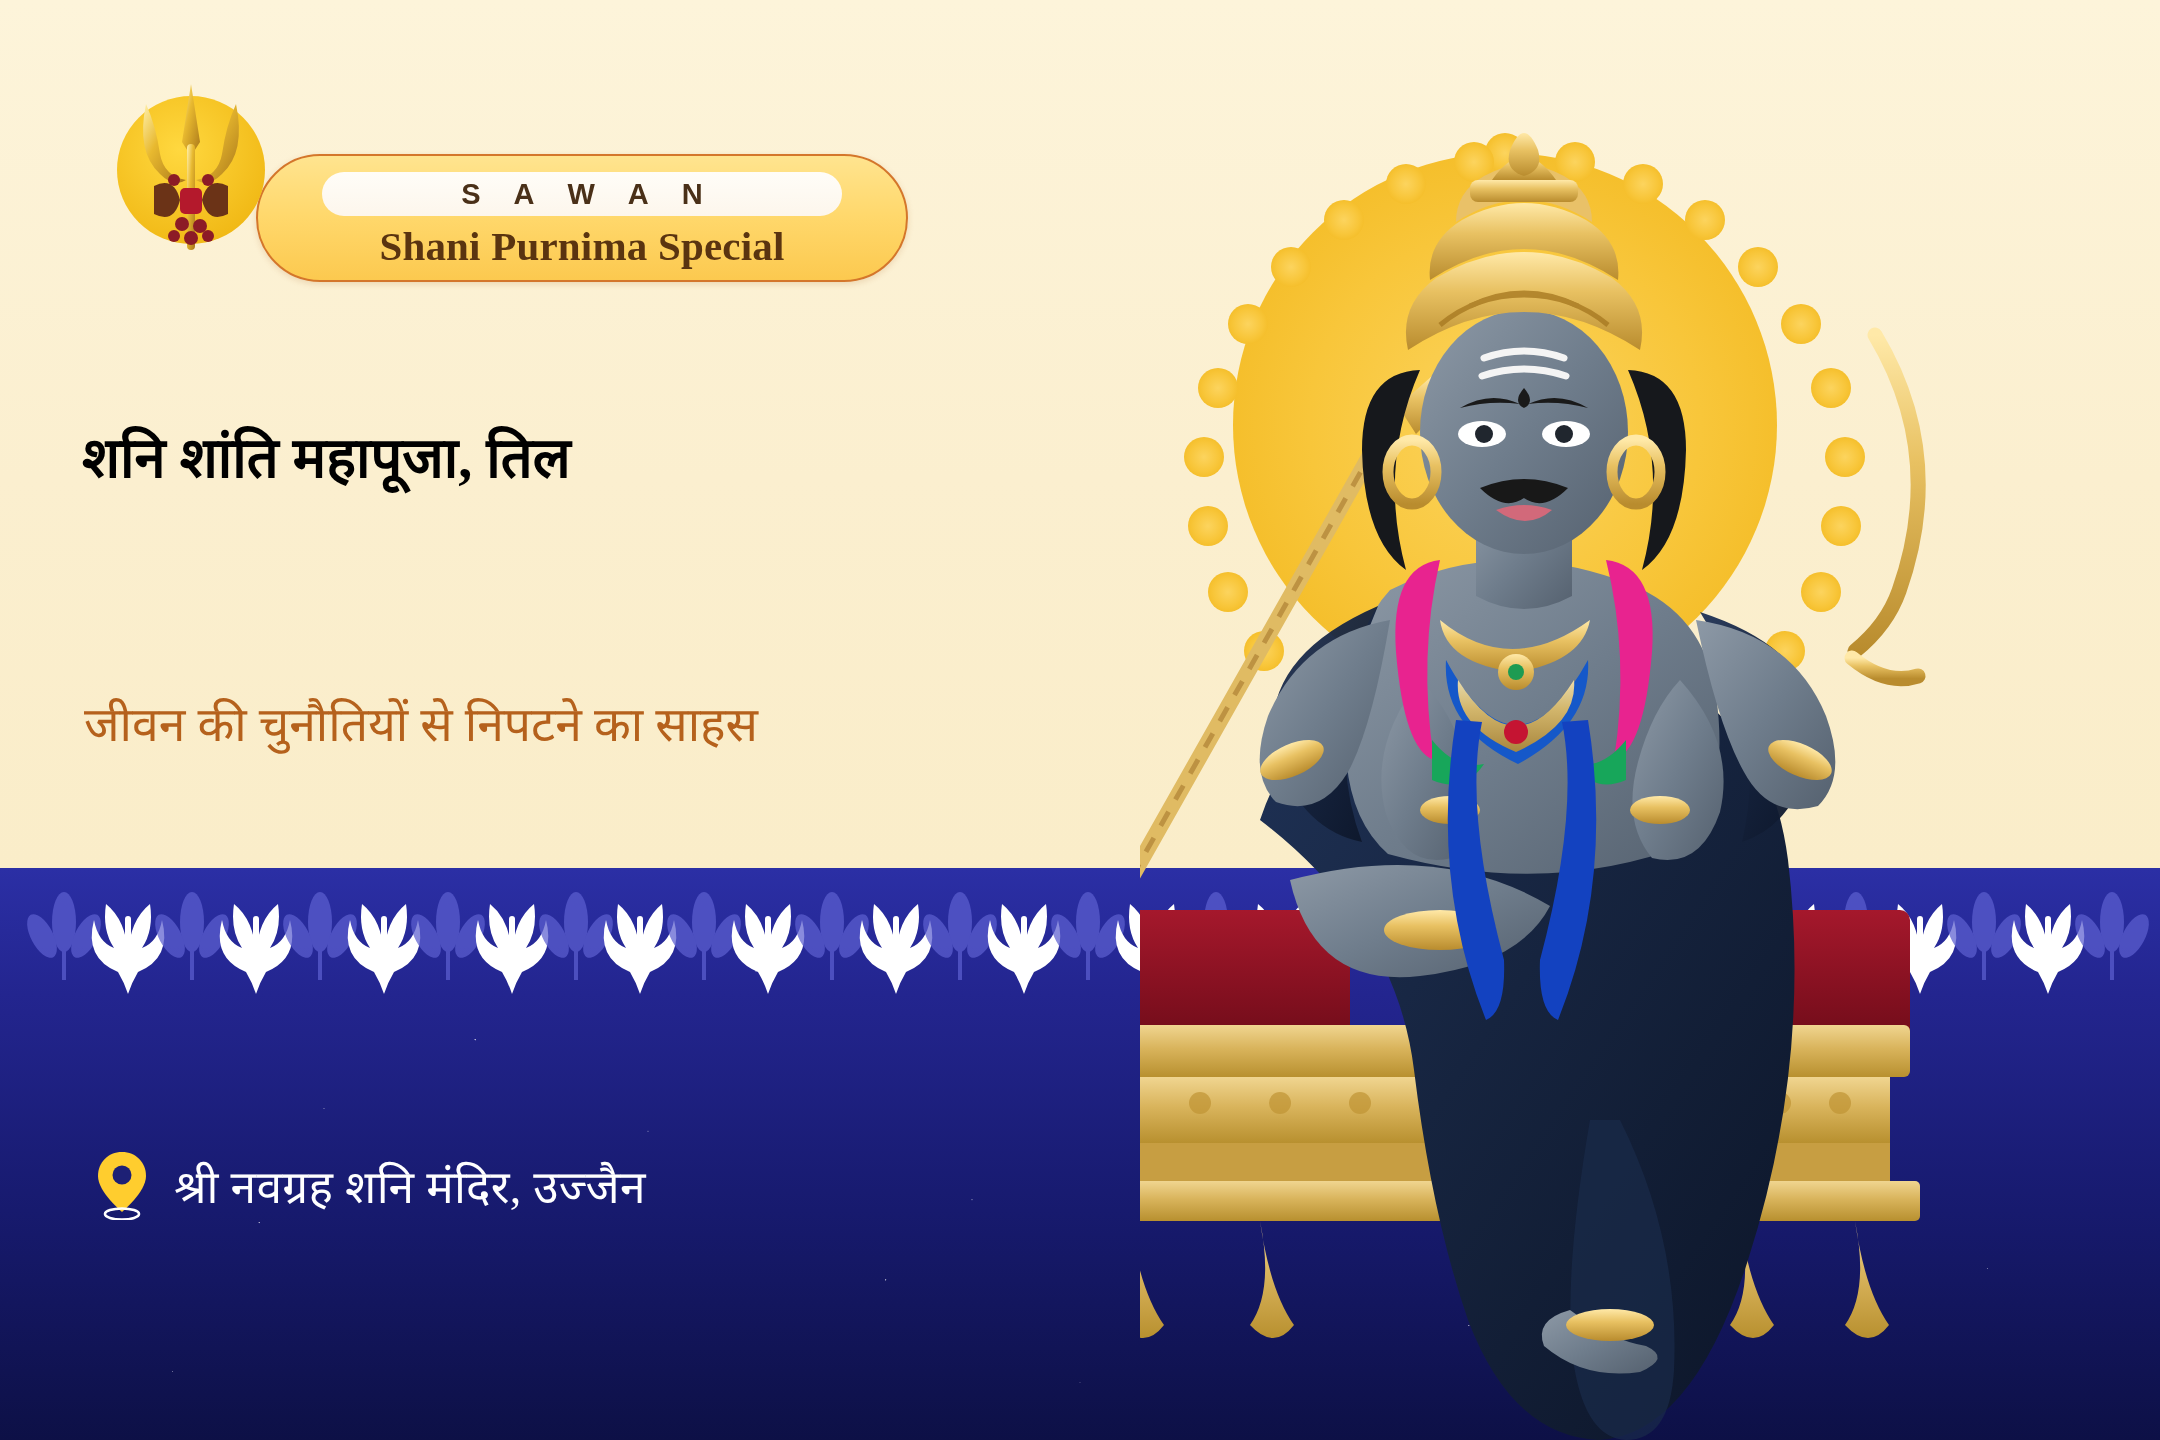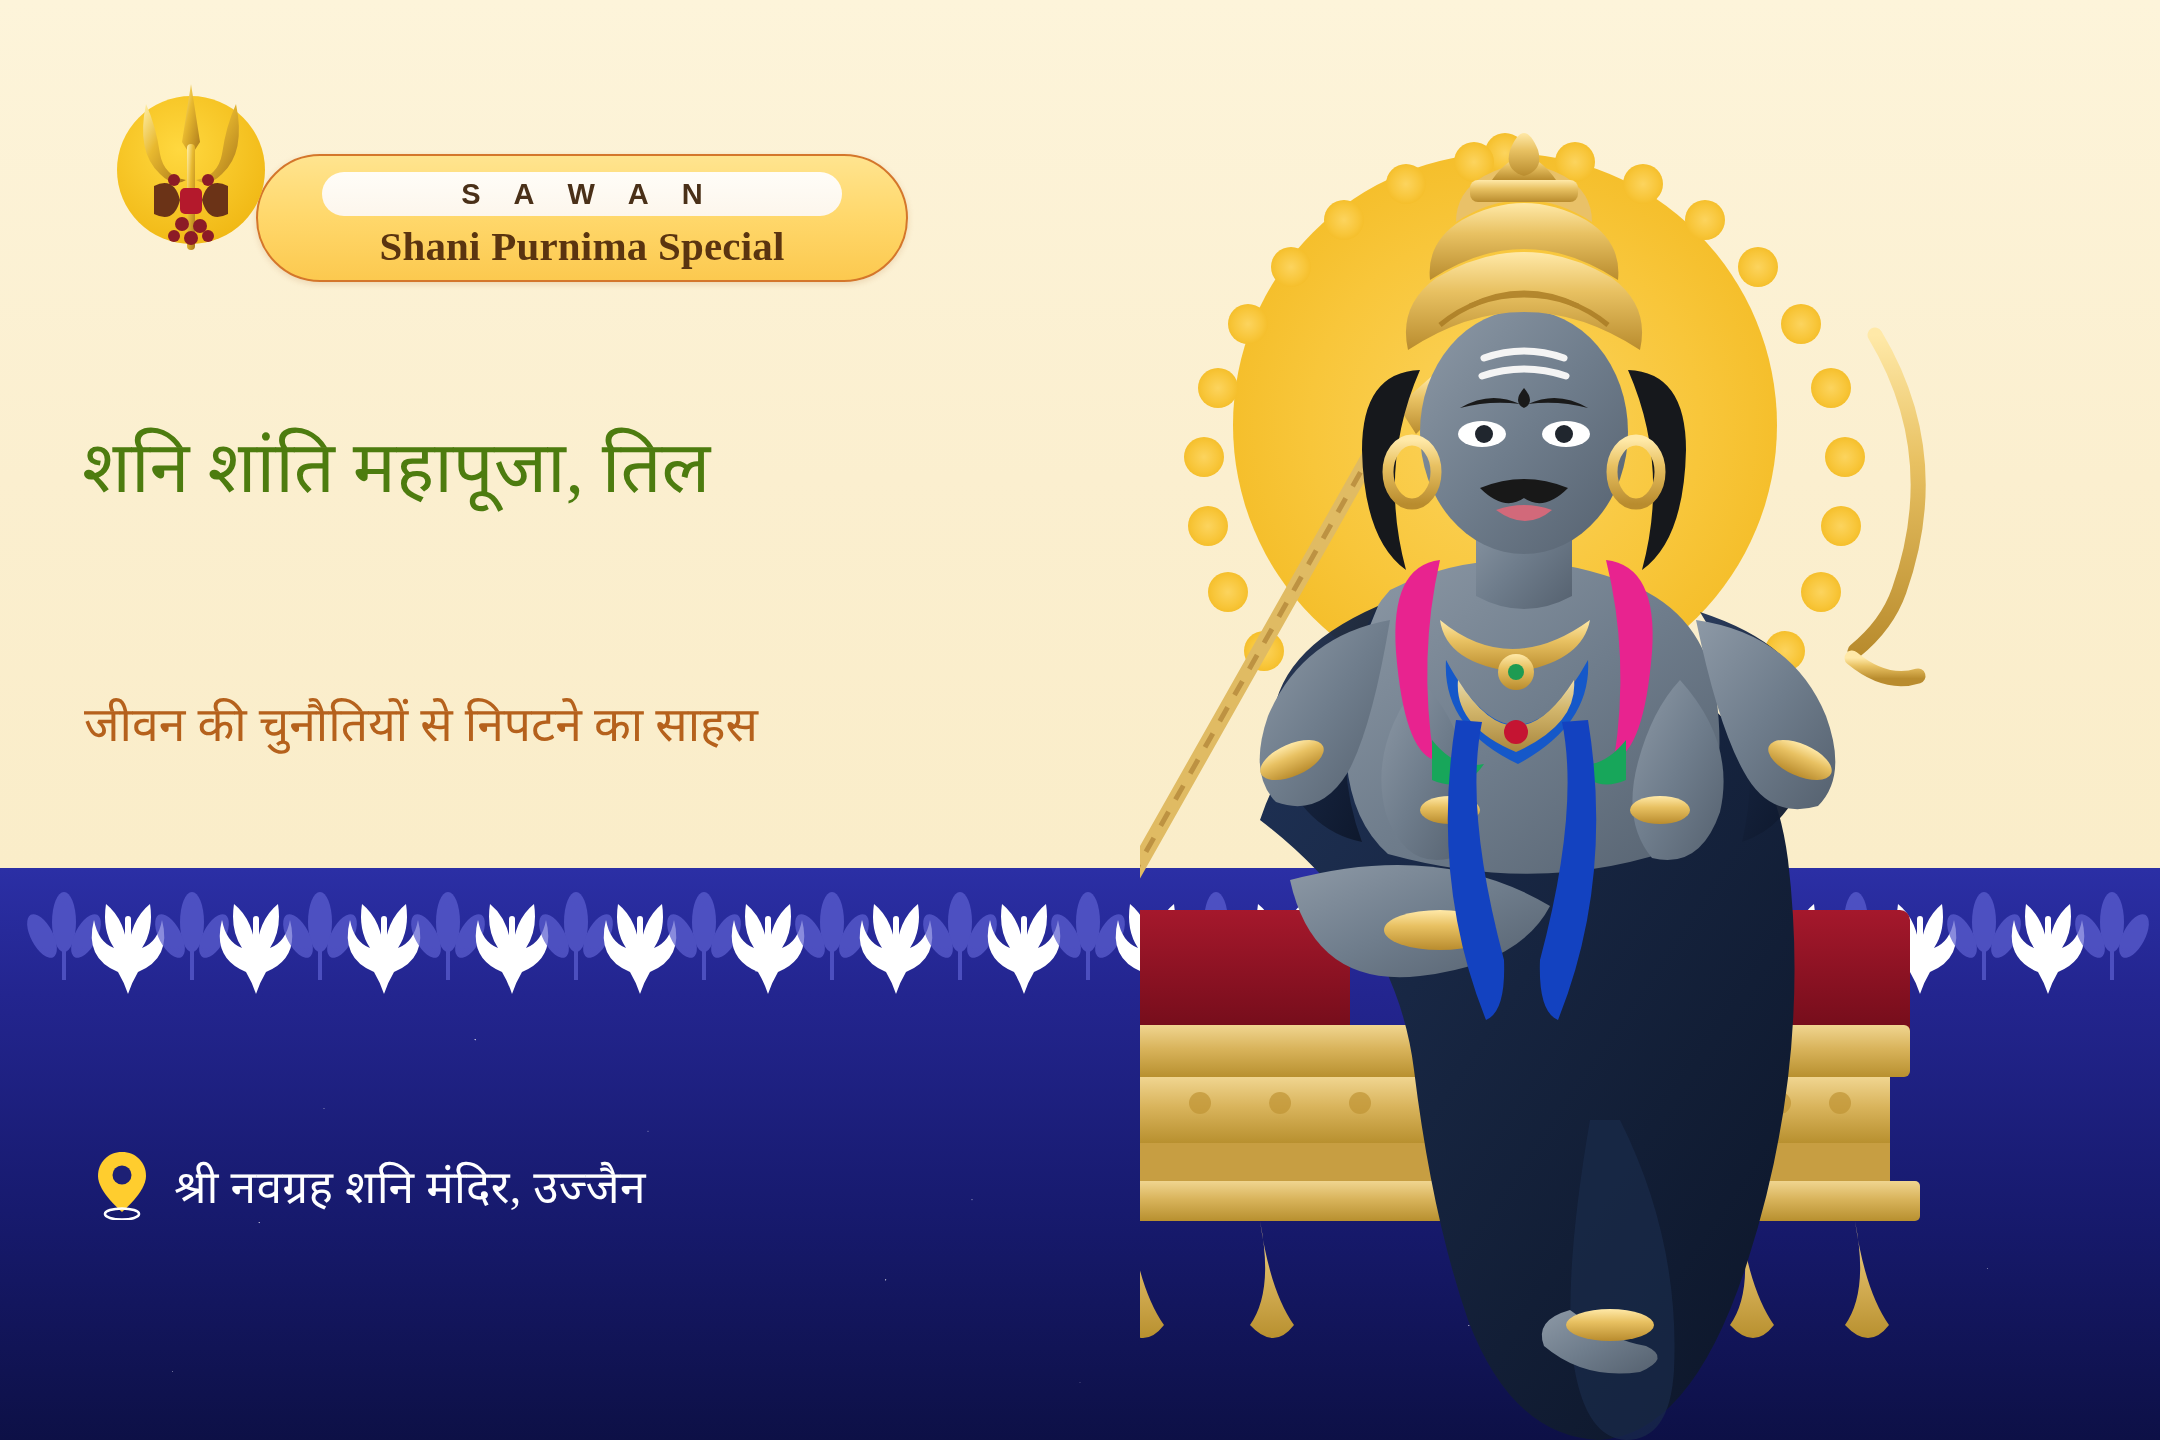--- a/index.html
+++ b/index.html
@@ -89,24 +89,24 @@
     color:#5a3410; letter-spacing:.2px;
     font-family:Liberation Serif, serif;
   }
 
   
   .headline{
     position:absolute; left:82px; top:422px; width:1000px; z-index:10;
   }
   .headline-line{
     font-family:"Liberation Serif", serif;
-    font-weight:400;
-    font-size:72px;
+    font-weight:700;
+    font-size:56px;
     line-height:1.30;
-    color:#4d7c0f;
+    color:#000000;
     white-space:nowrap;
   }
   .subtitle{
     position:absolute; left:84px; top:690px; width:1100px; z-index:10;
     font-family:"Liberation Serif", serif;
     font-weight:400;
     font-size:48px;
     color:#b5611c;
     white-space:nowrap;
   }

